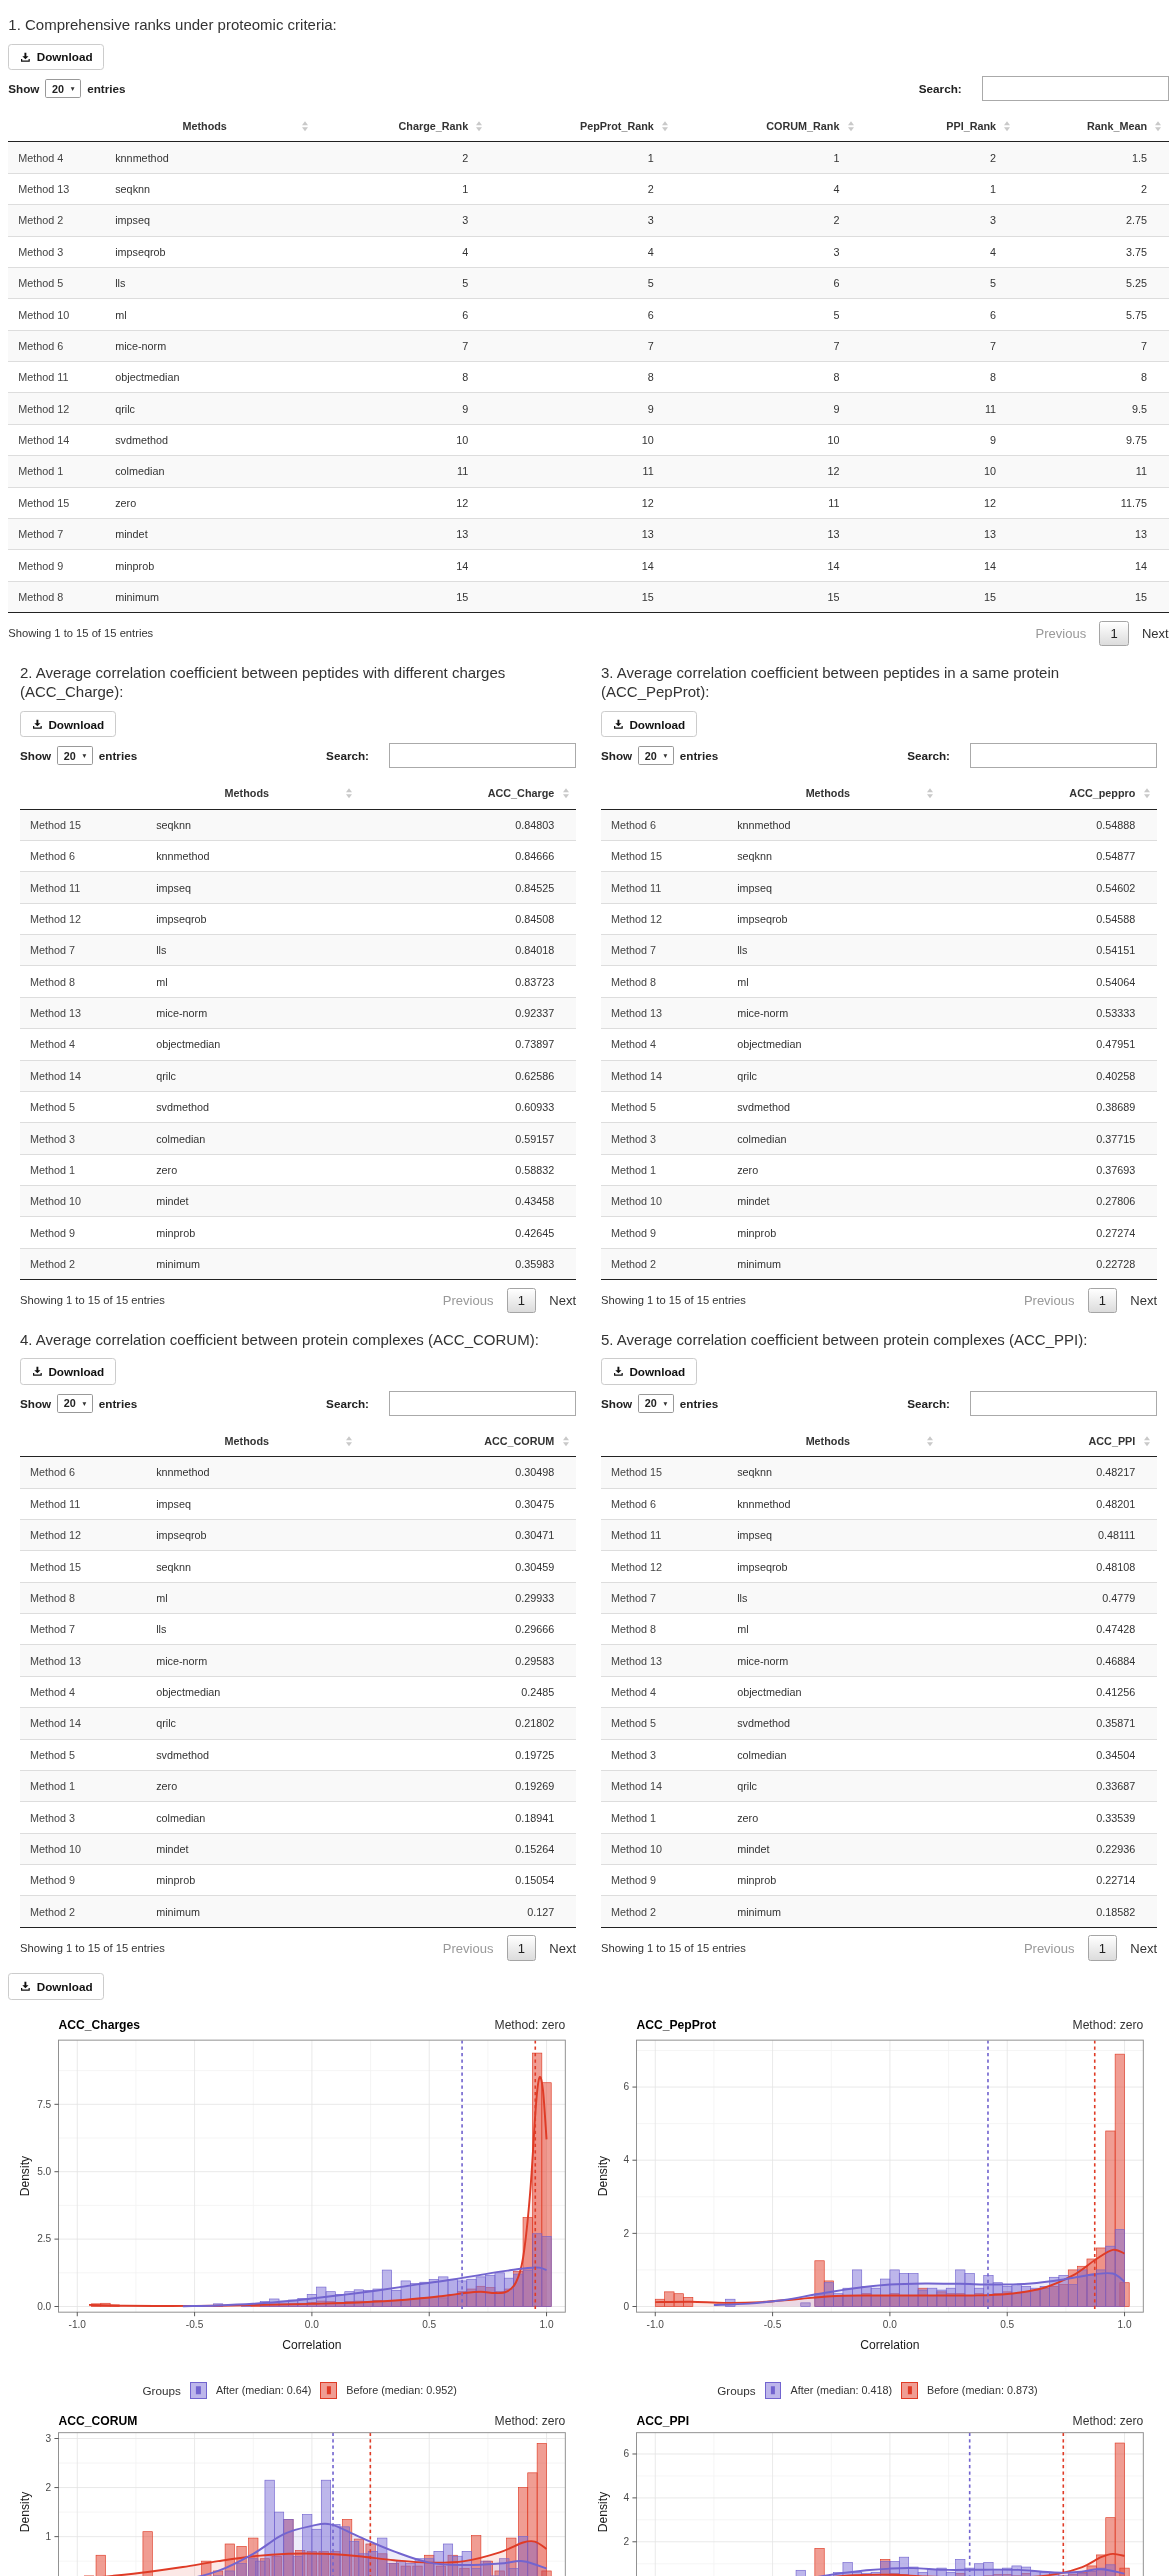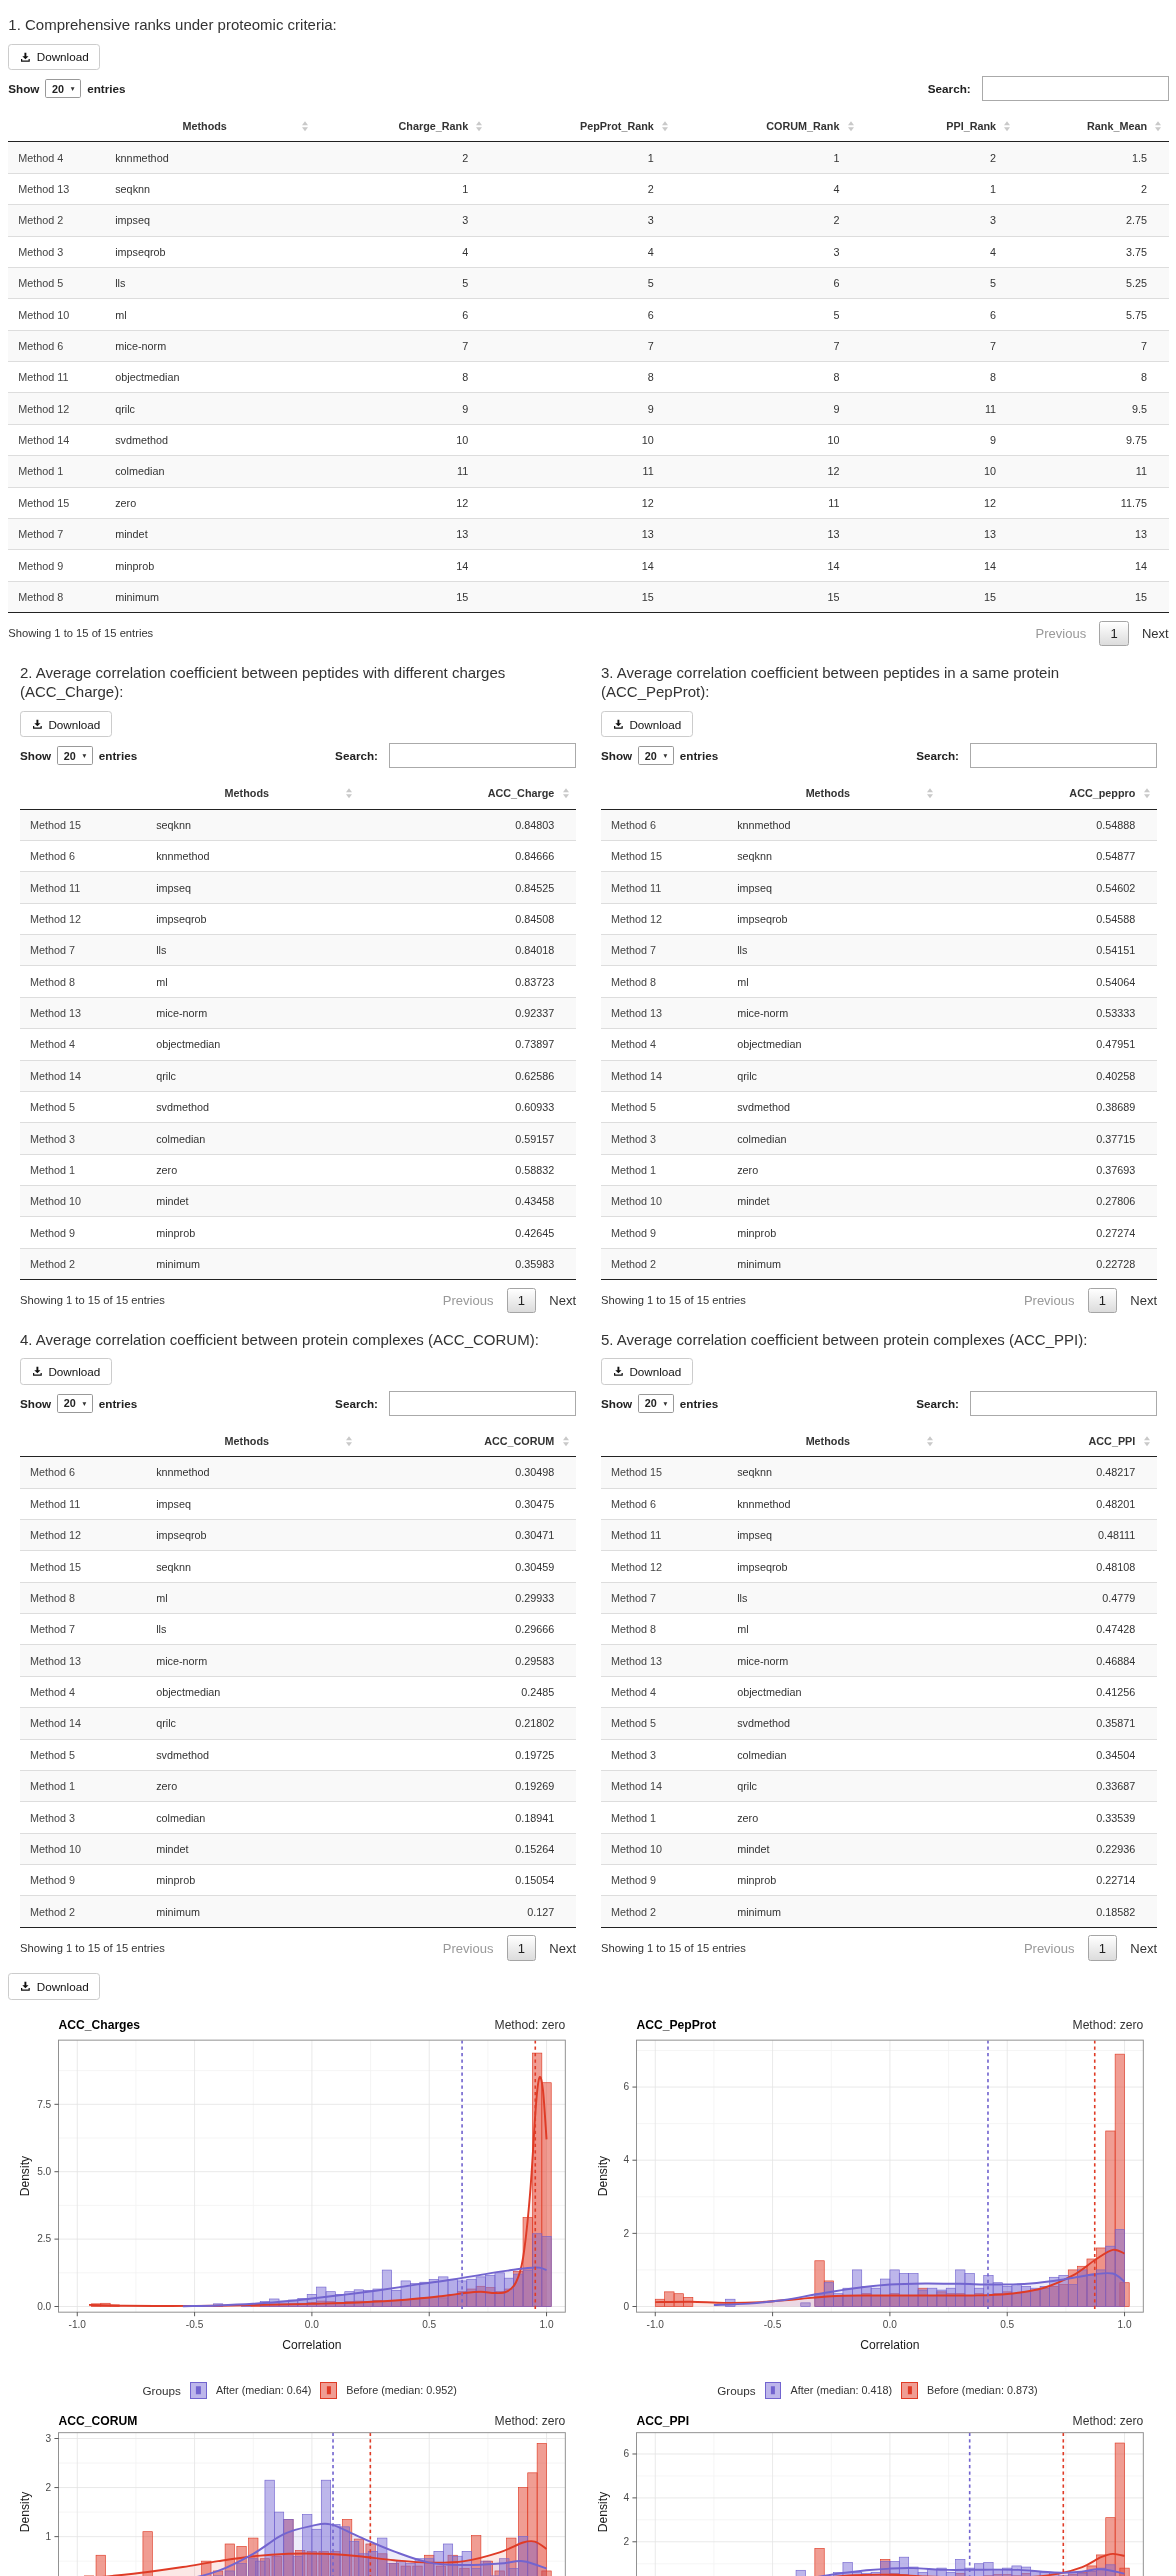--- a/index.html
+++ b/index.html
@@ -3,29 +3,29 @@
 <meta charset="utf-8">
 <style>
   html,body{margin:0;padding:0;background:#fff;}
   body{width:1177px;font-family:"Liberation Sans","DejaVu Sans",sans-serif;color:#333;}
   .page{padding:3.3px 8.3px 16.7px 8.3px;}
   .section-title{font-size:15px;font-weight:400;color:#333;margin:11.7px 0 1.7px 0;line-height:1.3;}
   .half-grid{display:grid;grid-template-columns:1fr 1fr;column-gap:25px;align-items:start;padding:0 11.7px;}
   .half{min-width:0;}
   
   .btn-dl{display:inline-flex;align-items:center;gap:5.8px;border:0.8px solid #ccc;border-radius:3.3px;
-          background:#fff;padding:5.8px 10.8px;font-size:11.7px;color:#111;cursor:pointer;margin:7.5px 0 2.5px 0;font-family:inherit;}
+          background:#fff;padding:5.8px 10.8px;font-size:11.7px;color:#111;cursor:pointer;margin:7.5px 0 2.5px 0;font-family:inherit;font-weight:bold;}
   .btn-dl svg{display:block;}
   
   .dt-controls{display:flex;justify-content:space-between;align-items:center;margin:3.3px 0 0 0;}
   .dt-show{display:flex;align-items:center;gap:5.8px;font-size:11.7px;font-weight:700;color:#222;}
   .pgsize{display:inline-flex;align-items:center;gap:6.7px;border:0.8px solid #999;border-radius:1.7px;
           background:#fff;padding:2.5px 5.8px;font-size:10.8px;font-weight:700;cursor:pointer;}
   .pgsize .caret{font-size:7.5px;color:#333;}
-  .dt-search{display:flex;align-items:center;gap:11px;font-size:11.7px;font-weight:700;color:#222;justify-content:center;}
+  .dt-search{display:flex;align-items:center;gap:20px;font-size:11.7px;font-weight:700;color:#222;justify-content:center;}
   .dt-search input{width:187px;height:25px;border:0.8px solid #aaa;padding:1.7px 5px;font-size:10.8px;box-sizing:border-box;}
   
   table.dtable{width:100%;border-collapse:collapse;font-size:10.8px;color:#333;margin-top:10px;border-bottom:1.7px solid #222;}
   table.dtable thead th{border-bottom:1.7px solid #222;padding:9.2px 21.7px 9.2px 8.3px;font-weight:700;
                         position:relative;text-align:right;white-space:nowrap;}
   table.dtable thead th.col-label{padding-left:10px;}
   table.dtable thead th.col-methods{text-align:center;}
   table.dtable tbody td{padding:9.2px 21.7px 9.2px 8.3px;}
   table.dtable tbody tr+tr td{border-top:0.8px solid #ddd;}
   table.dtable tbody tr:nth-child(odd){background:#f9f9f9;}

